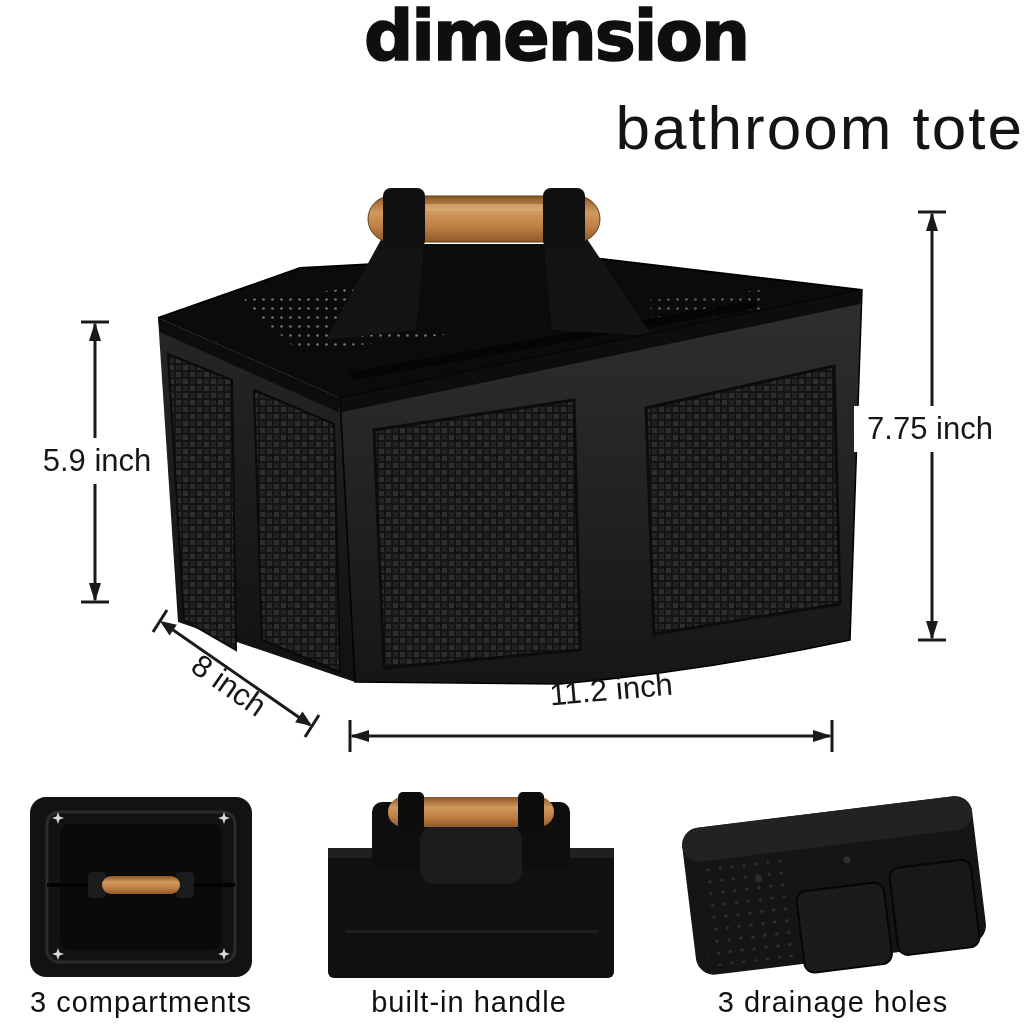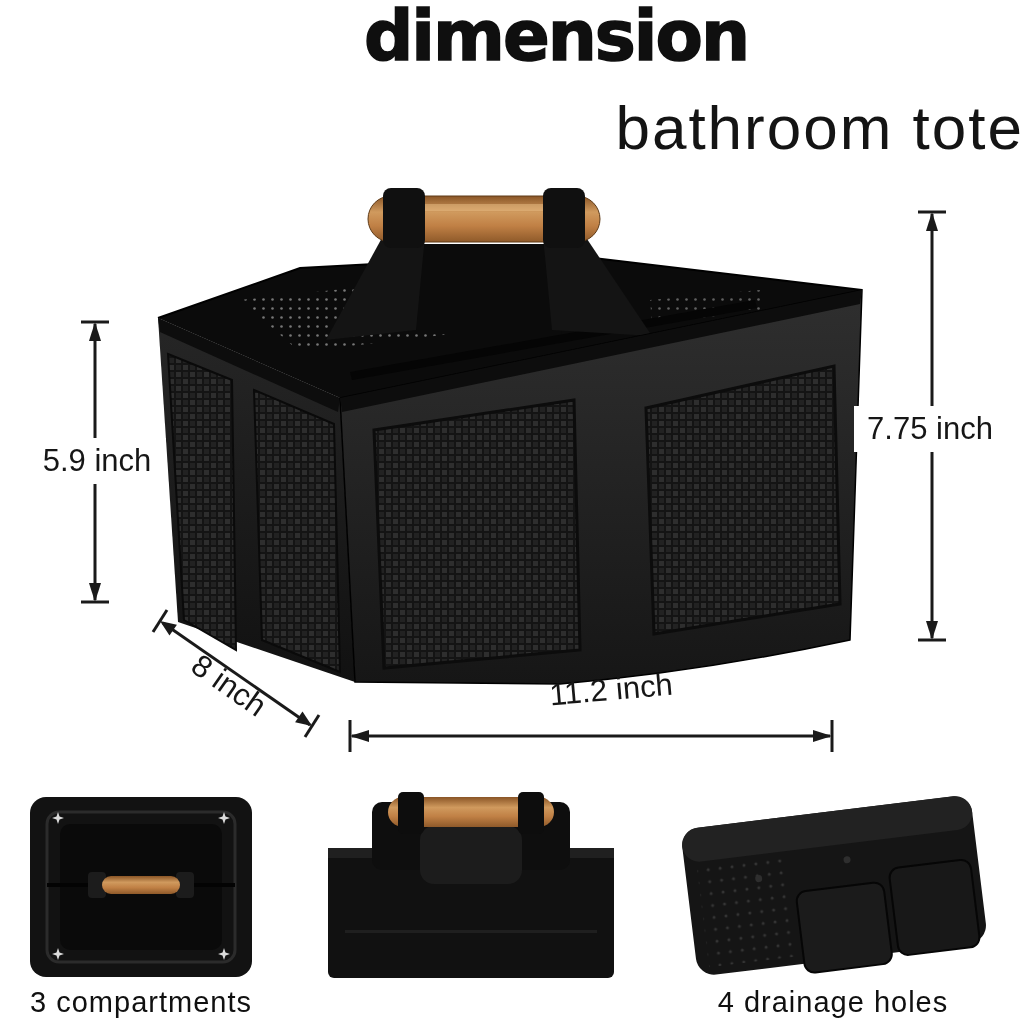--- a/index.html
+++ b/index.html
@@ -152,15 +152,16 @@
       <rect x="688" y="812" width="292" height="34" rx="17" fill="#222222"></rect>
       <rect x="700" y="848" width="86" height="104" fill="url(#dots2)" opacity="0.9"></rect>
       <rect x="795" y="888" width="88" height="82" rx="10" fill="#1b1b1b" stroke="#060606" stroke-width="2"></rect>
       <rect x="890" y="876" width="82" height="88" rx="10" fill="#181818" stroke="#060606" stroke-width="2"></rect>
       <circle cx="760" cy="870" r="3.5" fill="#2e2e2e"></circle>
       <circle cx="850" cy="862" r="3.5" fill="#2e2e2e"></circle>
     </g>
   </svg>
 
   <div class="caption cap-1">3 compartments</div>
-  <div class="caption cap-3">4 drainage holes</div>
+  <div class="caption cap-2">built-in handle</div>
+  <div class="caption cap-3">3 drainage holes</div>
 
 </div>
 
 </body></html>

